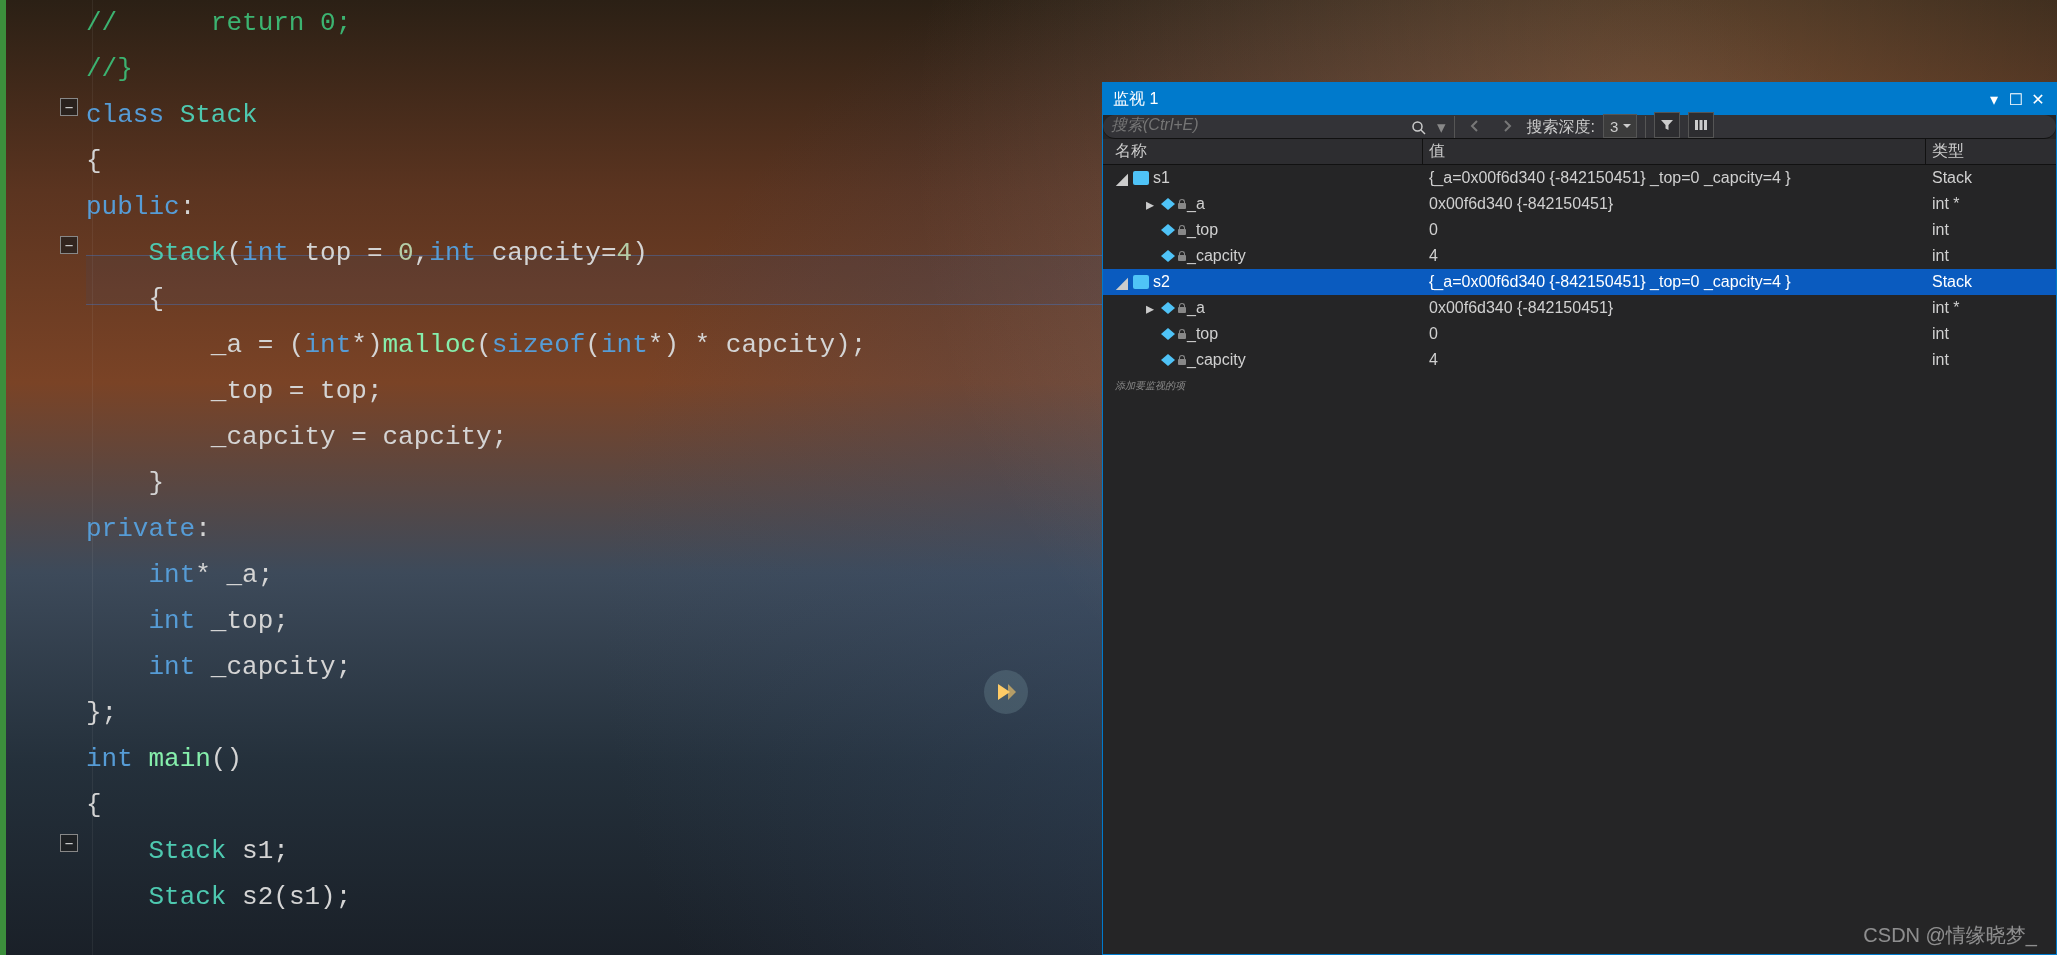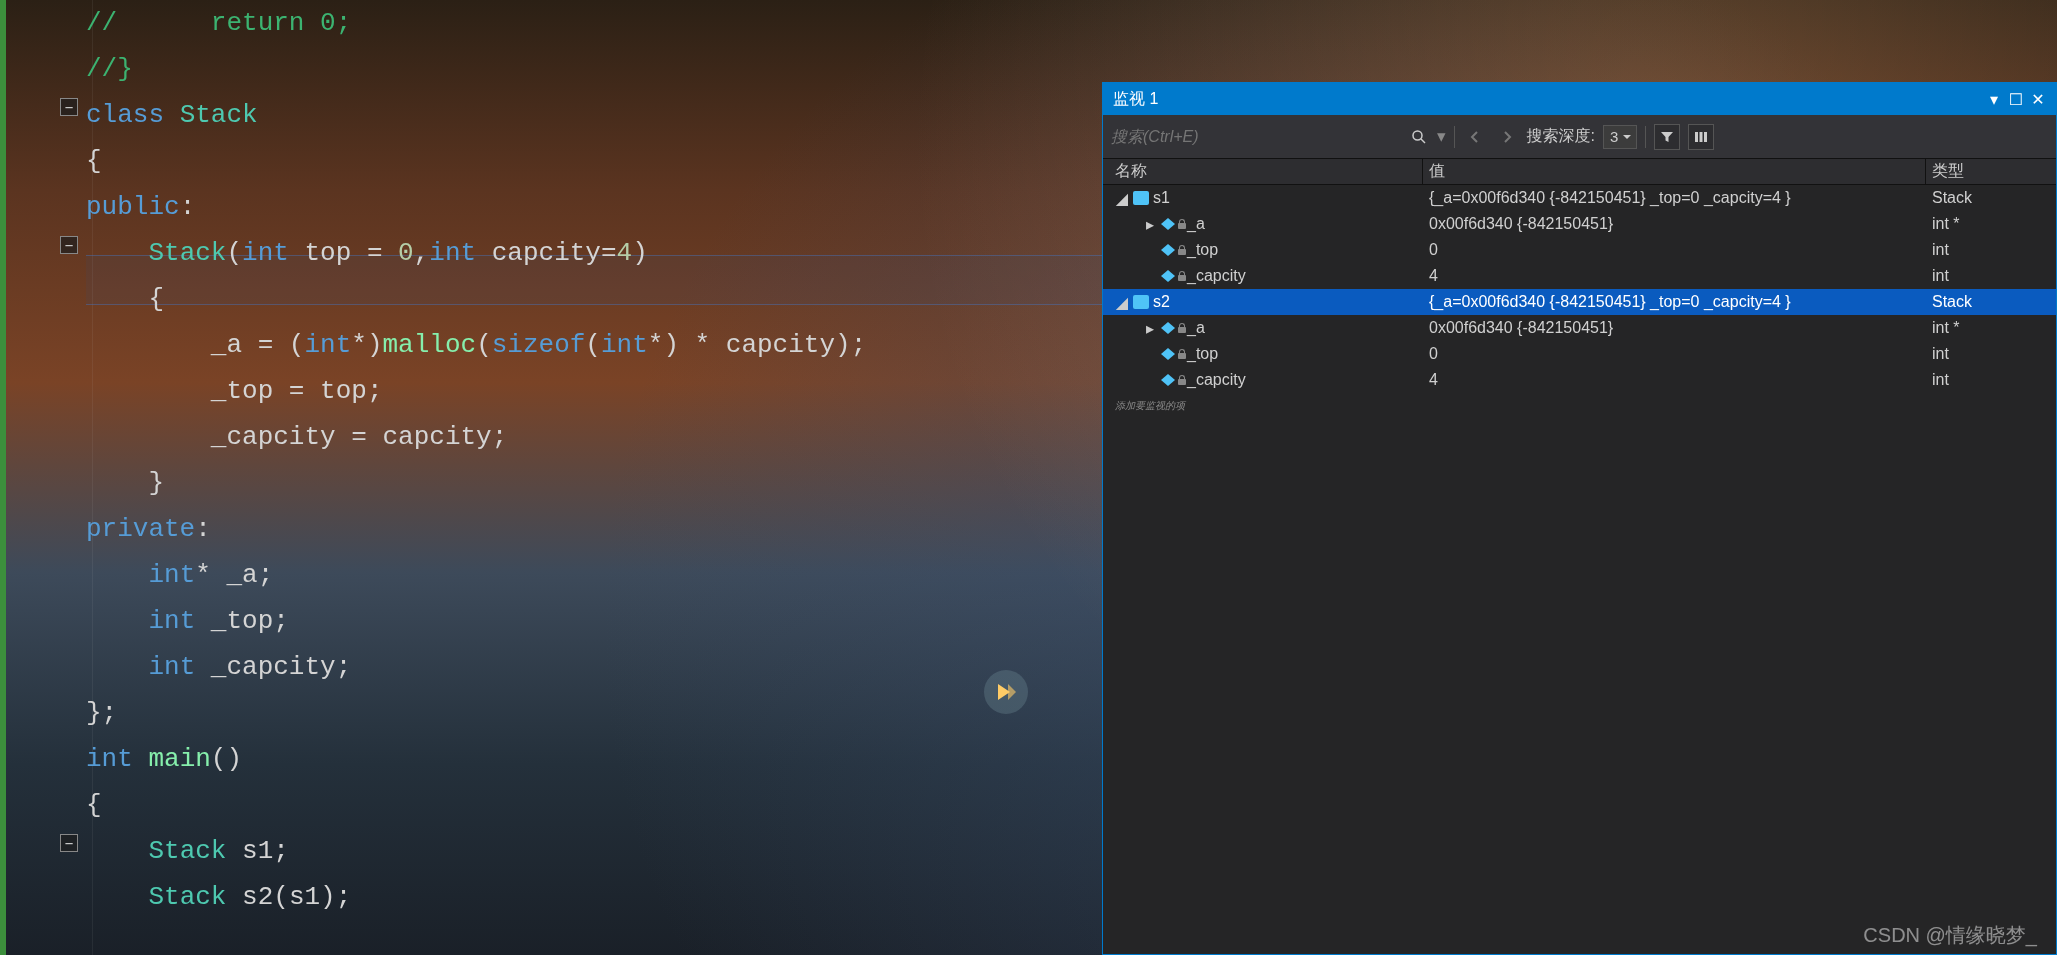--- a/index.html
+++ b/index.html
@@ -25,21 +25,21 @@
   .guide { position:absolute; width:1px; background:rgba(200,200,200,.08); top:0; bottom:0; }
   .hl-line { position:absolute; left:86px; right:0; height:50px; top:255px; border-top:1px solid rgba(70,120,200,.4); border-bottom:1px solid rgba(70,120,200,.4); background:rgba(50,80,130,.12); }
   .arrow-icon { position:absolute; left:984px; top:670px; width:44px; height:44px; border-radius:50%; background:rgba(120,150,160,.3); display:flex; align-items:center; justify-content:center; }
   .arrow-icon svg { width:24px; height:24px; fill:#ffcc66; }
 
   
   .watch { position:absolute; left:1102px; top:82px; right:0; bottom:0; background:#252526; border:1px solid #007acc; font-family:"Segoe UI", Arial, sans-serif; font-size:17px; color:#d0d0d0; }
   .watch-title { height:28px; background:#007acc; color:#fff; display:flex; align-items:center; padding:16px 10px; font-size:16px; justify-content:space-between; }
   .watch-title-right { display:flex; gap:6px; align-items:center; color:#fff; }
   .watch-title-right span { width:16px; text-align:center; }
-  .watch-toolbar { height:44px; background:#333337; display:flex; align-items:center; padding:0 8px; gap:8px; border-bottom:1px solid #111; }
+  .watch-toolbar { height:24px; background:#333337; display:flex; align-items:flex-end; padding:0 8px; gap:8px; border-bottom:1px solid #111;border-radius:13px; }
   .search-wrap { position:relative; flex:0 0 290px; }
   .search-input { width:100%; height:26px; background:transparent; border:none; color:#ccc; font-style:italic; font-size:16px; outline:none; }
   .search-icon { width:20px; height:20px; display:flex; align-items:center; justify-content:center; }
   .tb-sep { width:1px; height:22px; background:#555; }
   .tb-btn { width:24px; height:24px; display:flex; align-items:center; justify-content:center; color:#bbb; }
   .depth-label { color:#ccc; font-size:16px; }
   .depth-select { height:24px; background:#3c3c3c; border:1px solid #555; color:#ccc; padding:0 18px 0 6px; font-size:15px; position:relative; display:flex; align-items:center; }
   .depth-select::after { content:""; position:absolute; right:5px; top:9px; border:4px solid transparent; border-top-color:#ccc; }
   .icon-btn { width:26px; height:26px; border:1px solid #555; display:flex; align-items:center; justify-content:center; background:#2d2d30; }
   .watch-header { height:26px; display:flex; background:#2d2d30; color:#ccc; font-size:16px; border-bottom:1px solid #111;font-family:Liberation Mono, monospace; }

